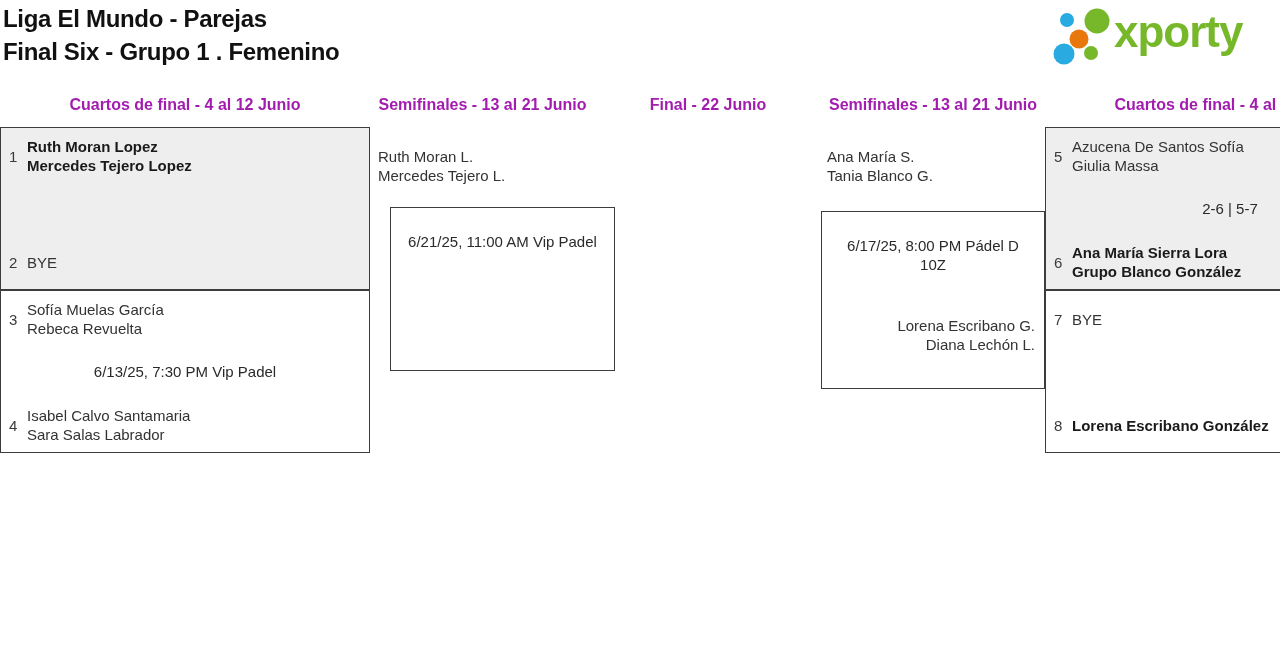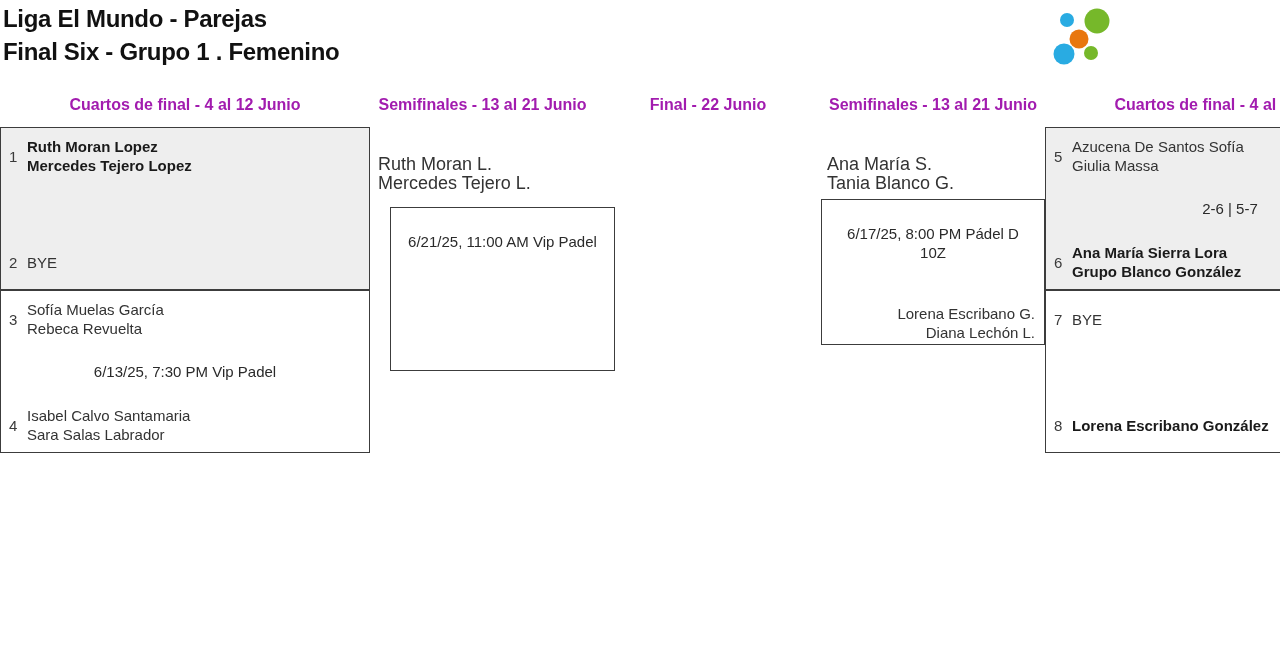--- a/index.html
+++ b/index.html
@@ -20,41 +20,42 @@
   .team{position:absolute;left:8px;right:8px;display:flex;gap:9px;align-items:center;min-height:38px;}
   .team-top{top:9px;}
   .team-bottom{top:115px;}
   .seed{font-size:15px;color:#3a3a3a;min-width:9px;}
   .names{font-size:15px;line-height:19px;color:#333;}
   .names.winner{font-weight:700;color:#1a1a1a;}
   .line:empty{display:none;}
   .match-info{position:absolute;top:71px;left:0;right:0;text-align:center;font-size:15px;line-height:19px;color:#2a2a2a;}
   
   .sf-info{position:absolute;top:24px;left:4px;right:4px;text-align:center;font-size:15px;line-height:19px;color:#2a2a2a;}
-  .sf-team{position:absolute;font-size:18px;line-height:19px;color:#333;margin-top:8px;}
+  .sf-team{position:absolute;font-size:15px;line-height:19px;color:#333;}
   .sf-team2{position:absolute;top:104px;right:9px;text-align:right;font-size:15px;line-height:19px;color:#333;}
 </style>
 </head>
 <body>
 
 <div class="canvas">
 
   <div class="title">
     <div>Liga El Mundo - Parejas</div>
     <div>Final Six - Grupo 1 . Femenino</div>
   </div>
 
   <div class="logo">
     <svg width="64" height="66" viewBox="0 0 64 66">
       <circle cx="19" cy="18" r="7" fill="#29abe2"></circle>
       <circle cx="49" cy="19" r="12.5" fill="#76b82a"></circle>
       <circle cx="31" cy="37" r="9.5" fill="#e8770e"></circle>
       <circle cx="16" cy="52" r="10.5" fill="#29abe2"></circle>
       <circle cx="43" cy="51" r="7" fill="#76b82a"></circle>
     </svg>
+    <span class="logo-text">xporty</span>
   </div>
 
   <div class="rh" style="left:0;width:370px;">Cuartos de final - 4 al 12 Junio</div>
   <div class="rh" style="left:370px;width:225px;">Semifinales - 13 al 21 Junio</div>
   <div class="rh" style="left:595px;width:226px;">Final - 22 Junio</div>
   <div class="rh" style="left:821px;width:224px;">Semifinales - 13 al 21 Junio</div>
   <div class="rh" style="left:1045px;width:370px;">Cuartos de final - 4 al 12 Junio</div>
 
   <div class="box winnerbg" style="left:0;top:127px;width:370px;height:163px;">
     <div class="team team-top">
@@ -98,21 +99,21 @@
   <div class="box" style="left:390px;top:207px;width:225px;height:164px;text-decoration:underline;">
     <div class="sf-info">
       <div class="line">6/21/25, 11:00 AM Vip Padel</div>
     </div>
   </div>
 
   <div class="sf-team" style="left:827px;top:147px;width:210px;">
     <div class="line">Ana María S.</div>
     <div class="line">Tania Blanco G.</div>
   </div>
-  <div class="box" style="left:821px;top:199px;width:224px;height:146px;">
+  <div class="box" style="left:821px;top:211px;width:224px;height:178px;">
     <div class="sf-info">
       <div class="line">6/17/25, 8:00 PM Pádel D</div>
       <div class="line">10Z</div>
     </div>
     <div class="sf-team2">
       <div class="line">Lorena Escribano G.</div>
       <div class="line">Diana Lechón L.</div>
     </div>
   </div>
 

